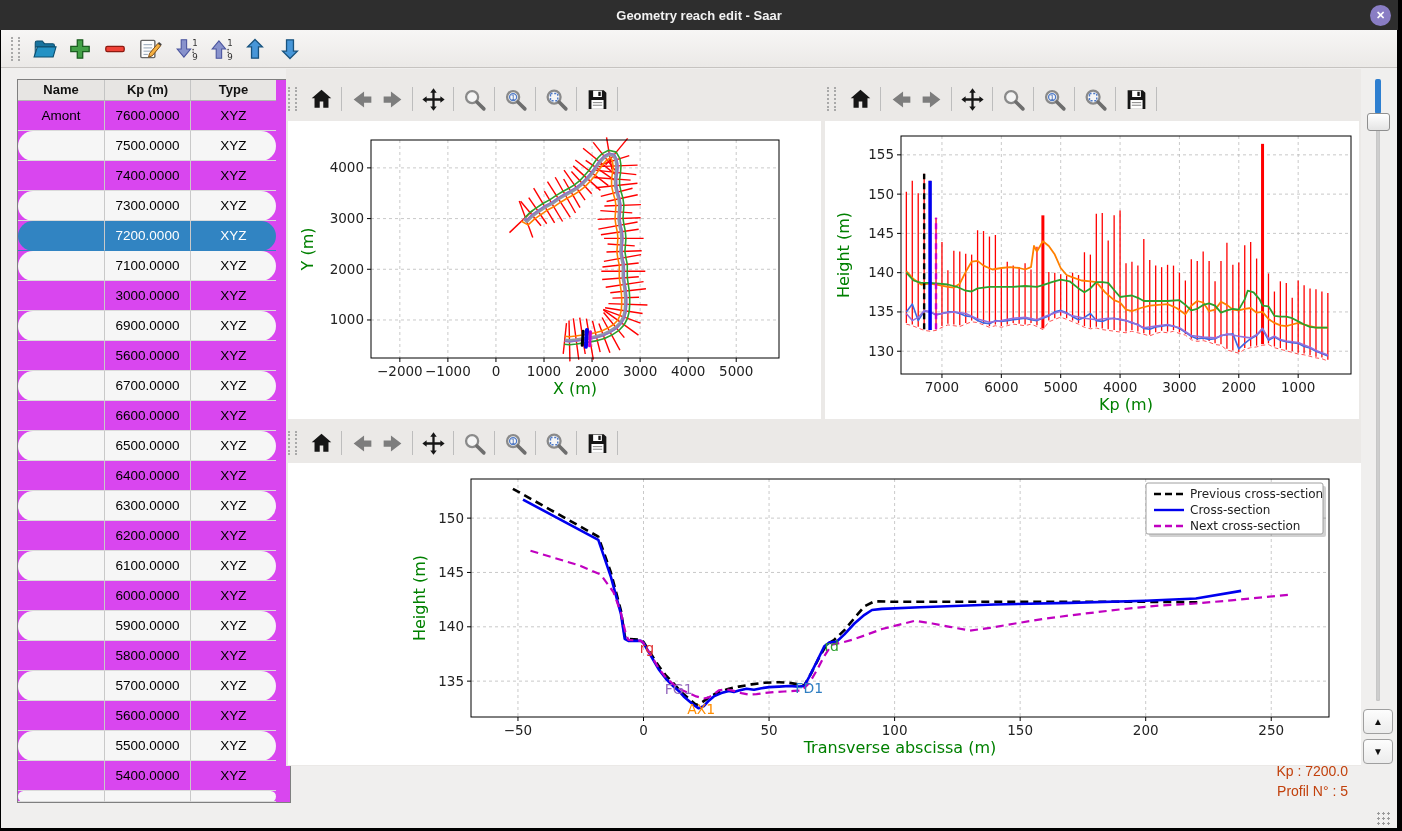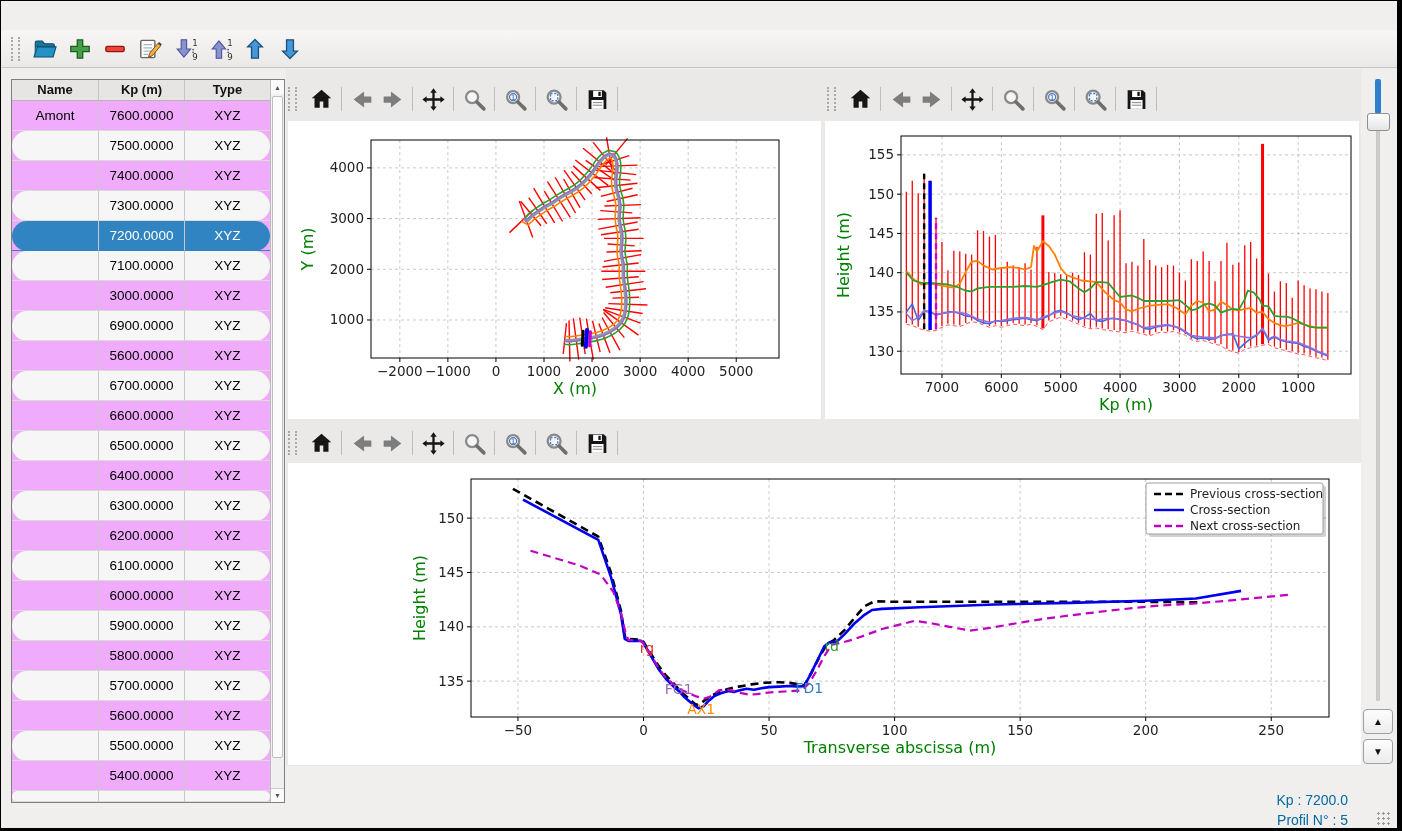--- a/index.html
+++ b/index.html
@@ -14,22 +14,22 @@
     background:#897dc4;color:#fff;font-size:11px;font-weight:bold;display:flex;
     align-items:center;justify-content:center;border:none;cursor:default;}
   
   .apptoolbar{position:absolute;left:0;top:29px;width:1396px;height:38px;
     background:linear-gradient(#f7f6f5,#ebe9e7);border-bottom:1px solid #c6c3c0;
     display:flex;align-items:center;padding-left:10px;box-sizing:border-box;}
   .thandle{width:5px;height:24px;border-left:2px dotted #a9a9a9;border-right:2px dotted #a9a9a9;margin-right:9px;}
   .tbtn{width:32px;height:32px;display:flex;align-items:center;justify-content:center;
     background:transparent;border:none;padding:0;margin-right:3px;}
   
-  .tbl{position:absolute;left:10px;top:78px;width:272px;height:722px;border:1px solid #7f7f7f;
-    background:#f0abfc;display:flex;box-sizing:content-box;overflow:hidden;}
+  .tbl{position:absolute;left:16px;top:78px;width:272px;height:722px;border:1px solid #7f7f7f;
+    background:#d946ef;display:flex;box-sizing:content-box;overflow:hidden;flex-direction:column;}
   .tbl-main{width:258px;}
   .hdr{display:grid;grid-template-columns:87px 86px 85px;height:20px;background:#e7e5e3;
     border-bottom:1px solid #b5b5b5;}
   .hdr div{font-size:13px;font-weight:bold;text-align:center;line-height:20px;
     border-right:1px solid #c4c4c4;color:#111;}
   .hdr div:last-child{border-right:none;}
   .trow{display:grid;grid-template-columns:87px 86px 85px;height:30px;border-radius:15px;}
   .trow.odd{background:#f6f6f6;}
   .trow.sel{background:#3184c2;color:#fff;}
   .trow div{font-size:13.5px;text-align:center;line-height:29px;border-right:1px solid #c9c9c9;
@@ -55,29 +55,35 @@
   .rightcol{position:absolute;left:1358px;top:68px;width:38px;height:700px;}
   .sl-groove{position:absolute;left:17px;top:10px;width:4px;height:622px;background:#cdcdcd;
     border-radius:2px;box-shadow:inset 0 0 1px #9a9a9a;}
   .sl-fill{position:absolute;left:16px;top:10px;width:6px;height:35px;background:#2e7fd0;border-radius:2px;}
   .sl-handle{position:absolute;left:8px;top:44px;width:21px;height:16px;border-radius:3px;
     background:linear-gradient(#ffffff,#e4e4e4);border:1px solid #8f8f8f;}
   .navbtn{position:absolute;width:30px;height:25px;border:1px solid #9f9f9f;border-radius:4px;
     background:linear-gradient(#fdfdfd,#ececec);display:flex;align-items:center;justify-content:center;
     font-size:10px;color:#111;padding:0;}
   
-  .status{position:absolute;right:49px;top:760px;text-align:right;font-size:14px;color:#0369a1;line-height:20px;margin-top:29px;}
+  .status{position:absolute;right:49px;top:760px;text-align:right;font-size:14px;color:#c2410c;line-height:20px;}
   .grip{position:absolute;right:7px;bottom:3px;width:14px;height:14px;
     background-image:radial-gradient(#9a9a9a 1px,transparent 1.3px);background-size:5px 5px;}
 </style>
 </head>
 <body>
 
 <div class="window">
 
+  <div class="titlebar">
+    <span class="title">Geometry reach edit - Saar</span>
+    <button class="closebtn">
+        <span>✕</span>
+      </button>
+  </div>
 
   <div class="apptoolbar">
     <div class="thandle"></div>
   <button class="tbtn">
         <svg viewBox="0 0 24 24" width="26" height="26">
           <path d="M3 18V6.2Q3 4.6 4.6 4.6h4.9l2 2.5h7.6q1.6 0 1.6 1.6V10H3z" fill="#18739e" stroke="#0c4e6e"></path>
           <path d="M1.9 19.4L5 10h17.2l-2.7 9.4z" fill="#2492c4" stroke="#0c4e6e"></path>
         </svg>
       </button>
       <button class="tbtn">

